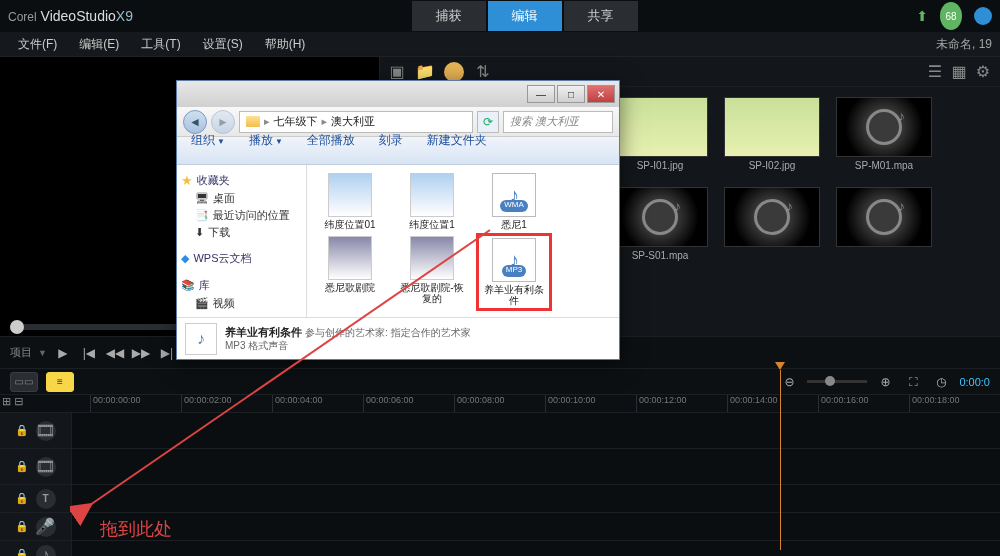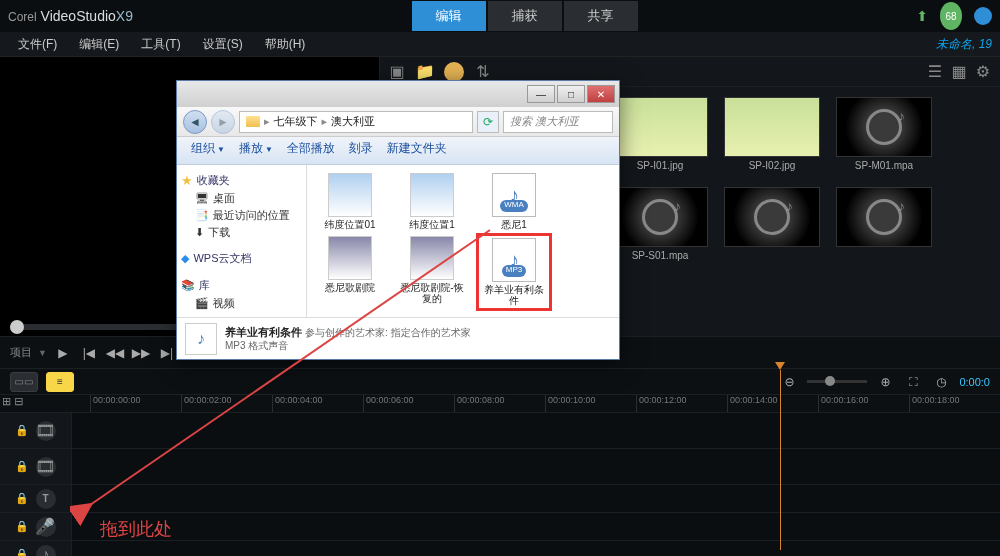--- a/index.html
+++ b/index.html
@@ -12,21 +12,21 @@
 .logo-x9 { color: #9bc; font-weight: 300; }
 .top-tabs { display: flex; margin-left: auto; margin-right: auto; }
 .top-tab { padding: 6px 24px; font-size: 13px; color: #ccc; background: #2a2e32; border: 1px solid #0a0e11; cursor: pointer; }
 .top-tab.active { background: #2e8fd6; color: #fff; }
 .top-right { display: flex; gap: 12px; align-items: center; }
 .badge { background: #5fb562; border-radius: 50%; width: 22px; height: 28px; display: flex; align-items: center; justify-content: center; font-size: 10px; color: #fff; }
 .globe { width: 18px; height: 18px; border-radius: 50%; background: #2e8fd6; }
 
 .menubar { height: 24px; background: #15191d; display: flex; align-items: center; padding: 0 8px; gap: 2px; }
 .menu-item { font-size: 12px; color: #ccc; padding: 3px 10px; cursor: pointer; }
-.project-name { margin-left: auto; font-size: 12px; color: #0ea5e9; font-style: italic; }
+.project-name { margin-left: auto; font-size: 12px; color: #a3a3a3; }
 
 .workspace { display: flex; height: 280px; background: #0f1418; border-top: 1px solid #222; }
 .preview { width: 380px; background: #000; border-right: 1px solid #1a2024; position: relative; }
 .preview-seek { position: absolute; bottom: 6px; left: 10px; right: 10px; height: 6px; background: #2a2e32; border-radius: 3px; }
 .preview-seek .knob { position: absolute; left: 0; top: -4px; width: 14px; height: 14px; background: #ccc; border-radius: 50%; }
 
 .library { flex: 1; background: #13171b; display: flex; flex-direction: column; }
 .lib-toolbar { height: 30px; display: flex; align-items: center; padding: 0 8px; gap: 10px; border-bottom: 1px solid #1a2024; }
 .lib-icon { width: 18px; height: 18px; color: #888; display: flex; align-items: center; justify-content: center; cursor: pointer; }
 .music-icon { background: #e6b454; border-radius: 50%; width: 20px; height: 20px; }
@@ -76,21 +76,21 @@
 .explorer { position:absolute; left: 176px; top: 80px; width: 444px; height: 280px; background:#fff; border:1px solid #5a7aa8; box-shadow: 0 4px 20px rgba(0,0,0,0.5); z-index:40; display:flex; flex-direction:column; font-size:12px; color:#222; }
 .exp-title { height: 26px; background: linear-gradient(#e8e8e8,#d0d0d0); display:flex; align-items:center; justify-content:flex-end; gap:2px; padding:0 4px; }
 .exp-title .winbtn { width:28px; height:18px; background:linear-gradient(#f0f0f0,#d0d0d0); border:1px solid #999; display:flex; align-items:center; justify-content:center; font-size:10px; cursor:pointer; }
 .exp-title .winbtn.close { background: linear-gradient(#e07070,#c04040); color:#fff; }
 .exp-nav { height: 30px; background: linear-gradient(#f8f8f8,#e8e8e8); display:flex; align-items:center; padding:0 6px; gap:4px; border-bottom:1px solid #ccc; }
 .exp-nav .navbtn { width:24px; height:24px; border-radius:50%; background:linear-gradient(#d0e0f0,#a8c0e0); border:1px solid #7a9ac8; display:flex; align-items:center; justify-content:center; color:#356; cursor:pointer; }
 .exp-nav .crumb { flex:1; height:22px; border:1px solid #bbb; background:#fff; display:flex; align-items:center; padding:0 6px; gap:4px; font-size:11px; }
 .exp-nav .crumb .sep { color:#888; }
 .exp-nav .search { width:110px; height:22px; border:1px solid #bbb; background:#fff; color:#888; padding:0 6px; font-style:italic; display:flex; align-items:center; font-size:11px; }
 .exp-nav .refresh { width:22px; height:22px; border:1px solid #bbb; background:#eaf0fa; color:#2a6; display:flex; align-items:center; justify-content:center; cursor:pointer; }
-.exp-toolbar { height:28px; background:linear-gradient(#f0f4fa,#d8e4f4); display:flex; align-items:flex-start; padding:0 8px; gap:2px; border-bottom:1px solid #c0cee0; }
+.exp-toolbar { height:28px; background:linear-gradient(#f0f4fa,#d8e4f4); display:flex; align-items:flex-end; padding:12px 8px; gap:12px; border-bottom:1px solid #c0cee0; }
 .exp-toolbar .titem { color:#1a4e9e; font-size:12px; padding:3px 6px; cursor:pointer; }
 .exp-toolbar .titem .tri { font-size:8px; margin-left:2px; }
 .exp-body { flex:1; display:flex; overflow:hidden; }
 .exp-tree { width: 130px; border-right:1px solid #ddd; padding:6px 4px; font-size:11px; overflow:hidden; }
 .exp-tree .tgroup { margin-bottom:8px; }
 .exp-tree .thdr { display:flex; align-items:center; gap:4px; color:#336; padding:2px 0; }
 .exp-tree .titm { display:flex; align-items:center; gap:4px; padding:1px 0 1px 14px; color:#333; cursor:pointer; }
 .star { color:#f0c040; font-size:13px; }
 .folder-icon { width:14px; height:11px; background:linear-gradient(#ffe090,#f0c050); border-radius:1px; display:inline-block; }
 .exp-files { flex:1; display:flex; flex-wrap:wrap; align-content:flex-start; gap:6px 12px; padding:8px; position:relative; }
@@ -109,22 +109,22 @@
 .exp-status .smeta { color:#666; font-size:10px; }
 </style>
 </head>
 <body>
 
 <div class="titlebar">
   <span class="logo">
     <span class="logo-corel">Corel</span><span class="logo-vs"> VideoStudio</span><span class="logo-x9">X9</span>
   </span>
   <div class="top-tabs">
+    <div class="top-tab">捕获</div>
     <div class="top-tab active">编辑</div>
-    <div class="top-tab">捕获</div>
     <div class="top-tab">共享</div>
   </div>
   <div class="top-right">
     <span style="color:#5fb562;font-size:14px;">⬆</span>
     <span class="badge">68</span>
     <span class="globe"></span>
   </div>
 </div>
 
 <div class="menubar">

